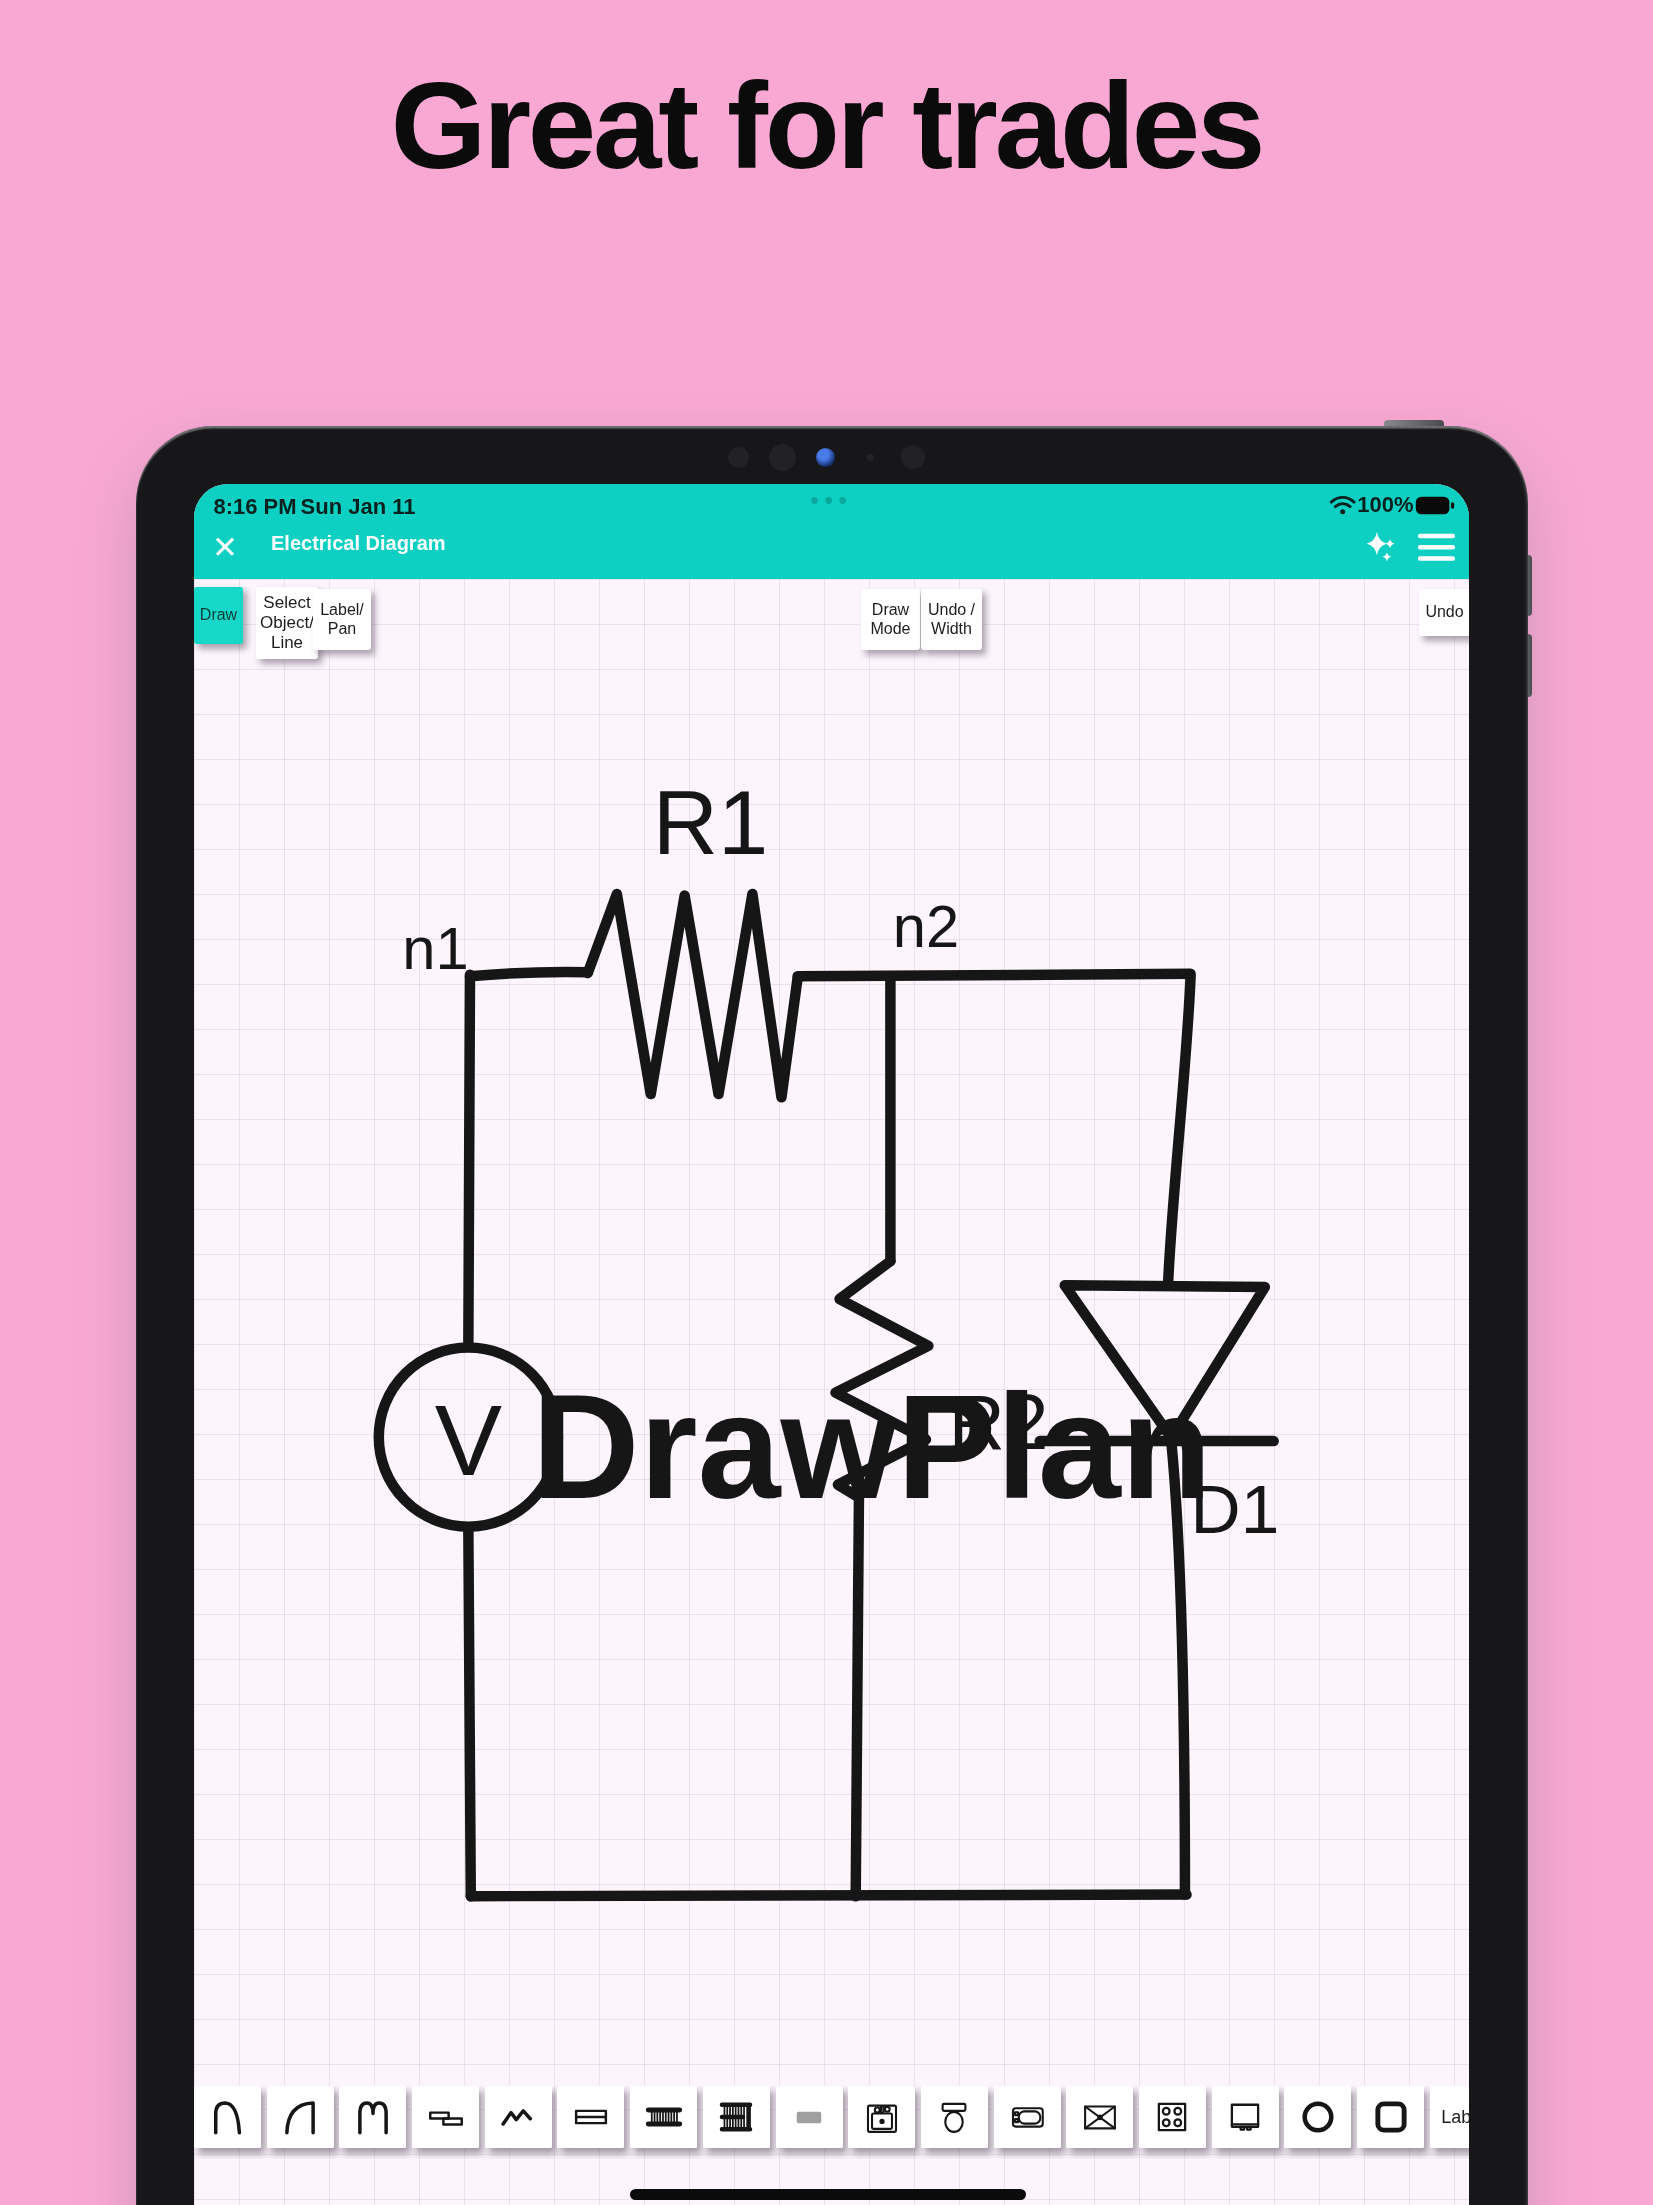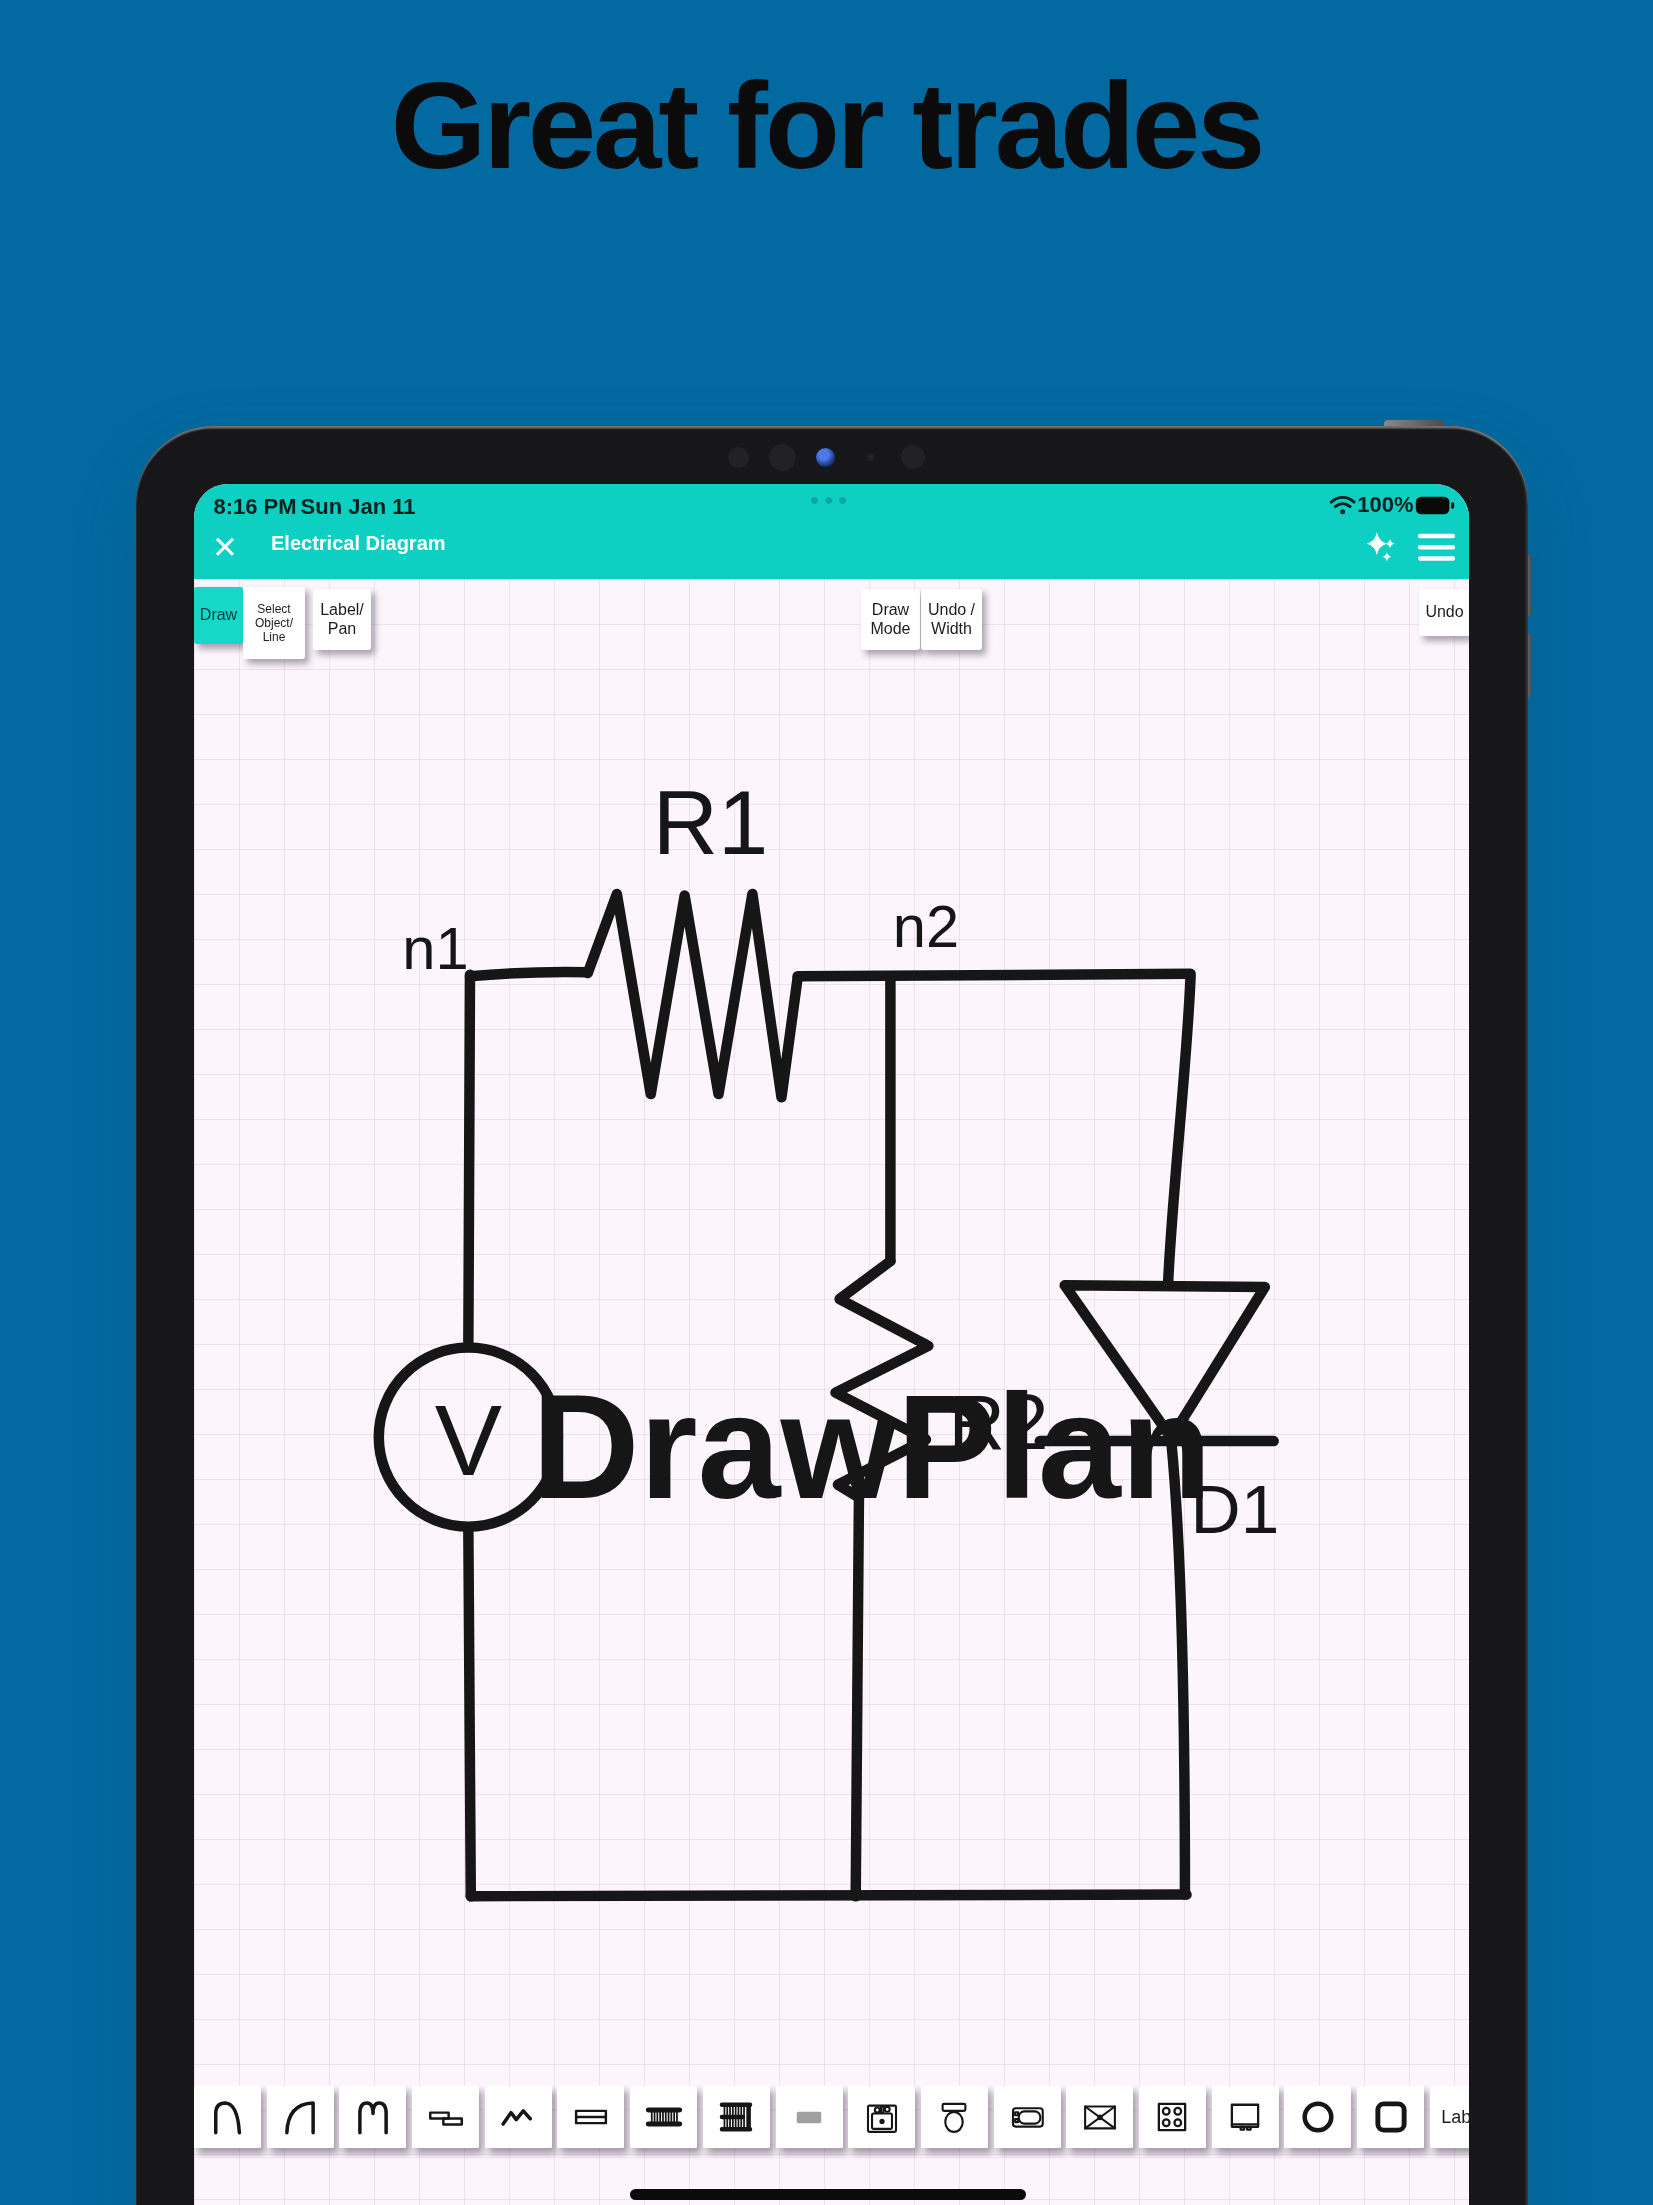--- a/index.html
+++ b/index.html
@@ -1,18 +1,18 @@
 <!DOCTYPE html>
 <html style="font-size:13px"><head>
 <meta charset="utf-8">
 <style>
   html,body{margin:0;padding:0;background:#e9f8f2;}
   *{box-sizing:border-box;}
   .stage{position:relative;width:1653px;height:2205px;overflow:hidden;
-         font-family:"Liberation Sans",sans-serif;background:#0369a1;}
+         font-family:"Liberation Sans",sans-serif;background:#f9a8d4;}
   
   .hero{position:absolute;left:0;top:55px;width:1653px;text-align:center;
         font-size:123px;font-weight:bold;letter-spacing:-3.2px;color:#0b0b0b;}
   
   .side-btn{position:absolute;background:linear-gradient(90deg,#8d8d92,#4c4c52);
             border-radius:4px;z-index:1;}
   .ipad{position:absolute;left:136px;top:426px;width:1392px;height:1986px;
         background:#17171a;border-radius:77px;z-index:2;
         box-shadow:inset 0 2.4px 1.6px rgba(255,255,255,.38),
                    inset -2.4px 0 2.4px rgba(255,255,255,.10),
@@ -133,21 +133,21 @@
           <text x="340" y="1110" font-size="125" text-anchor="middle">V</text>
           <text x="640" y="340" font-size="112" text-anchor="middle">R1</text>
           <text x="258" y="483" font-size="74">n1</text>
           <text x="866" y="456" font-size="74">n2</text>
           <text x="935" y="1078" font-size="97">R2</text>
           <text x="1235" y="1182" font-size="86">D1</text>
         </svg>
       </div>
 
       <div class="tbtn active" style="left:0;top:103px;width:49px;height:57px;">Draw</div>
-      <div class="tbtn" style="left:49px;top:103px;width:62px;height:72px;font-size:12px;">Select
+      <div class="tbtn" style="left:62px;top:103px;width:62px;height:72px;font-size:17px;">Select
 Object/
 Line</div>
       <div class="tbtn" style="left:119px;top:105px;width:58px;height:61px;">Label/
 Pan</div>
       <div class="tbtn" style="left:667px;top:105px;width:59px;height:61px;">Draw
 Mode</div>
       <div class="tbtn" style="left:727px;top:105px;width:61px;height:61px;">Undo /
 Width</div>
       <div class="tbtn" style="left:1225px;top:105px;width:51px;height:47px;">Undo</div>
 

